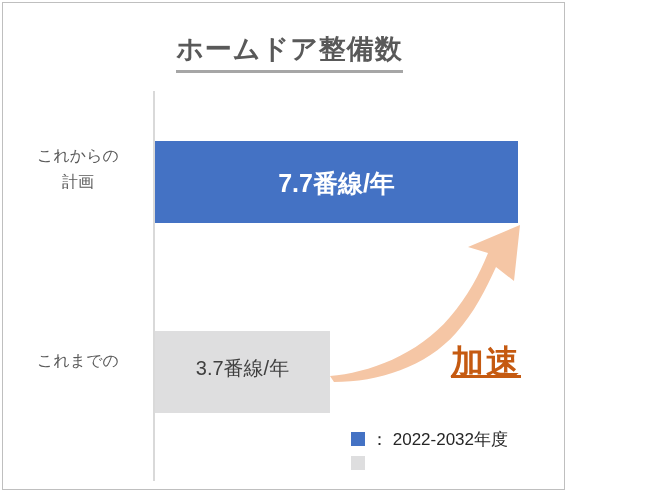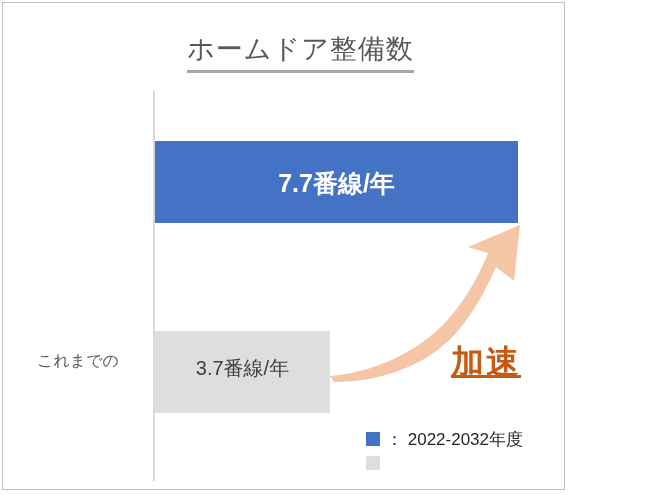--- a/index.html
+++ b/index.html
@@ -21,26 +21,26 @@
     width: 563px;
     height: 488px;
     border: 1px solid #bfbfbf;
     background: #ffffff;
     box-sizing: border-box;
   }
 
   
   #chart-title {
     position: absolute;
-    left: 16px;
+    left: 5px;
     top: 28px;
     width: 563px;
     text-align: center;
     font-size: 27px;
-    font-weight: normal;
+    font-weight: bold;
     color: #595959;
     letter-spacing: 1px;
     white-space: nowrap;
   }
   #chart-title .t-inner {
     display: inline-block;
     border-bottom: 3px solid #a6a6a6;
     padding-bottom: 3px;
   }
   #y-axis-line {
@@ -125,21 +125,21 @@
     font-weight: bold;
     color: #c55a11;
     letter-spacing: 2px;
     white-space: nowrap;
     text-decoration: underline;
   }
 
   
   #legend {
     position: absolute;
-    left: 363px;
+    left: 348px;
     top: 424px;
     width: 200px;
   }
   .legend-row {
     display: flex;
     align-items: center;
     height: 24px;
     white-space: nowrap;
   }
   .legend-swatch {
@@ -159,20 +159,24 @@
 <body>
 
 <div id="chart-frame">
 
   <div id="chart-title">
     <span class="t-inner">ホームドア整備数</span>
   </div>
 
   <div id="y-axis-line"></div>
 
+  <div class="cat-label" id="cat-plan">
+    <span>これからの</span>
+    <span>計画</span>
+  </div>
   <div class="cat-label" id="cat-actual">
     <span>これまでの</span>
   </div>
 
   <div class="bar" id="bar-plan"></div>
   <div class="bar-label" id="bar-plan-label">7.7番線/年</div>
 
   <div class="bar" id="bar-actual"></div>
   <div class="bar-label" id="bar-actual-label">3.7番線/年</div>
 

